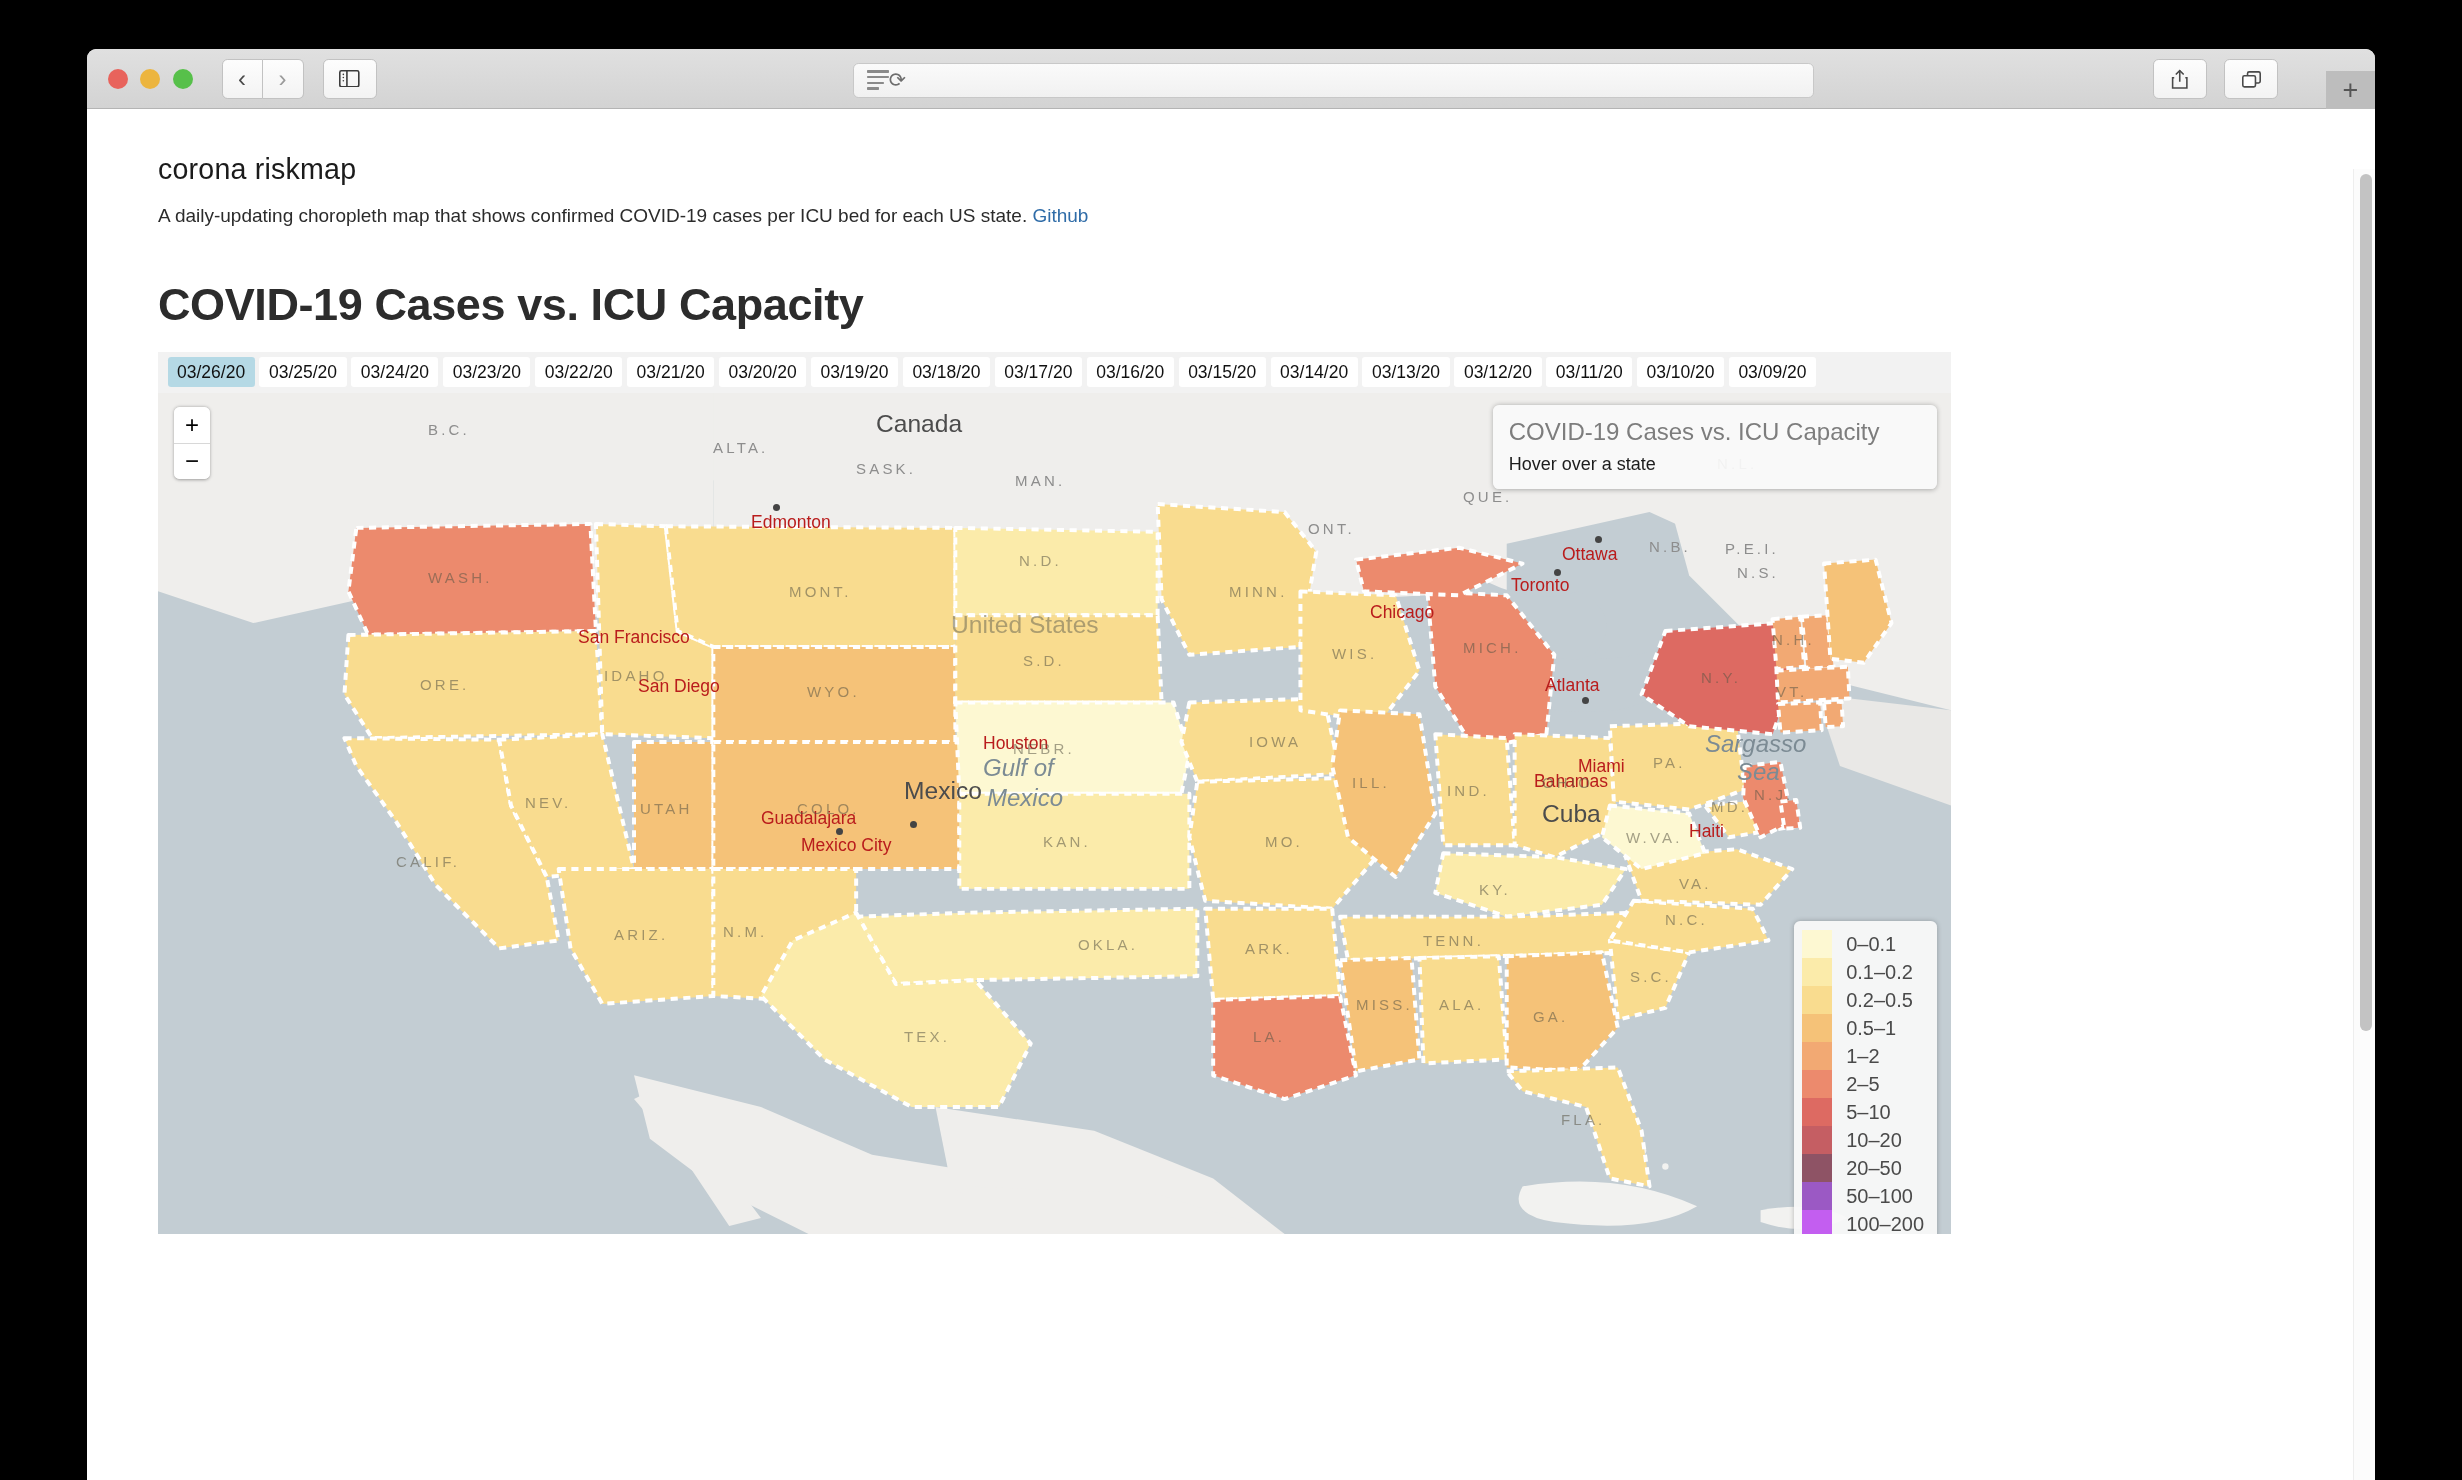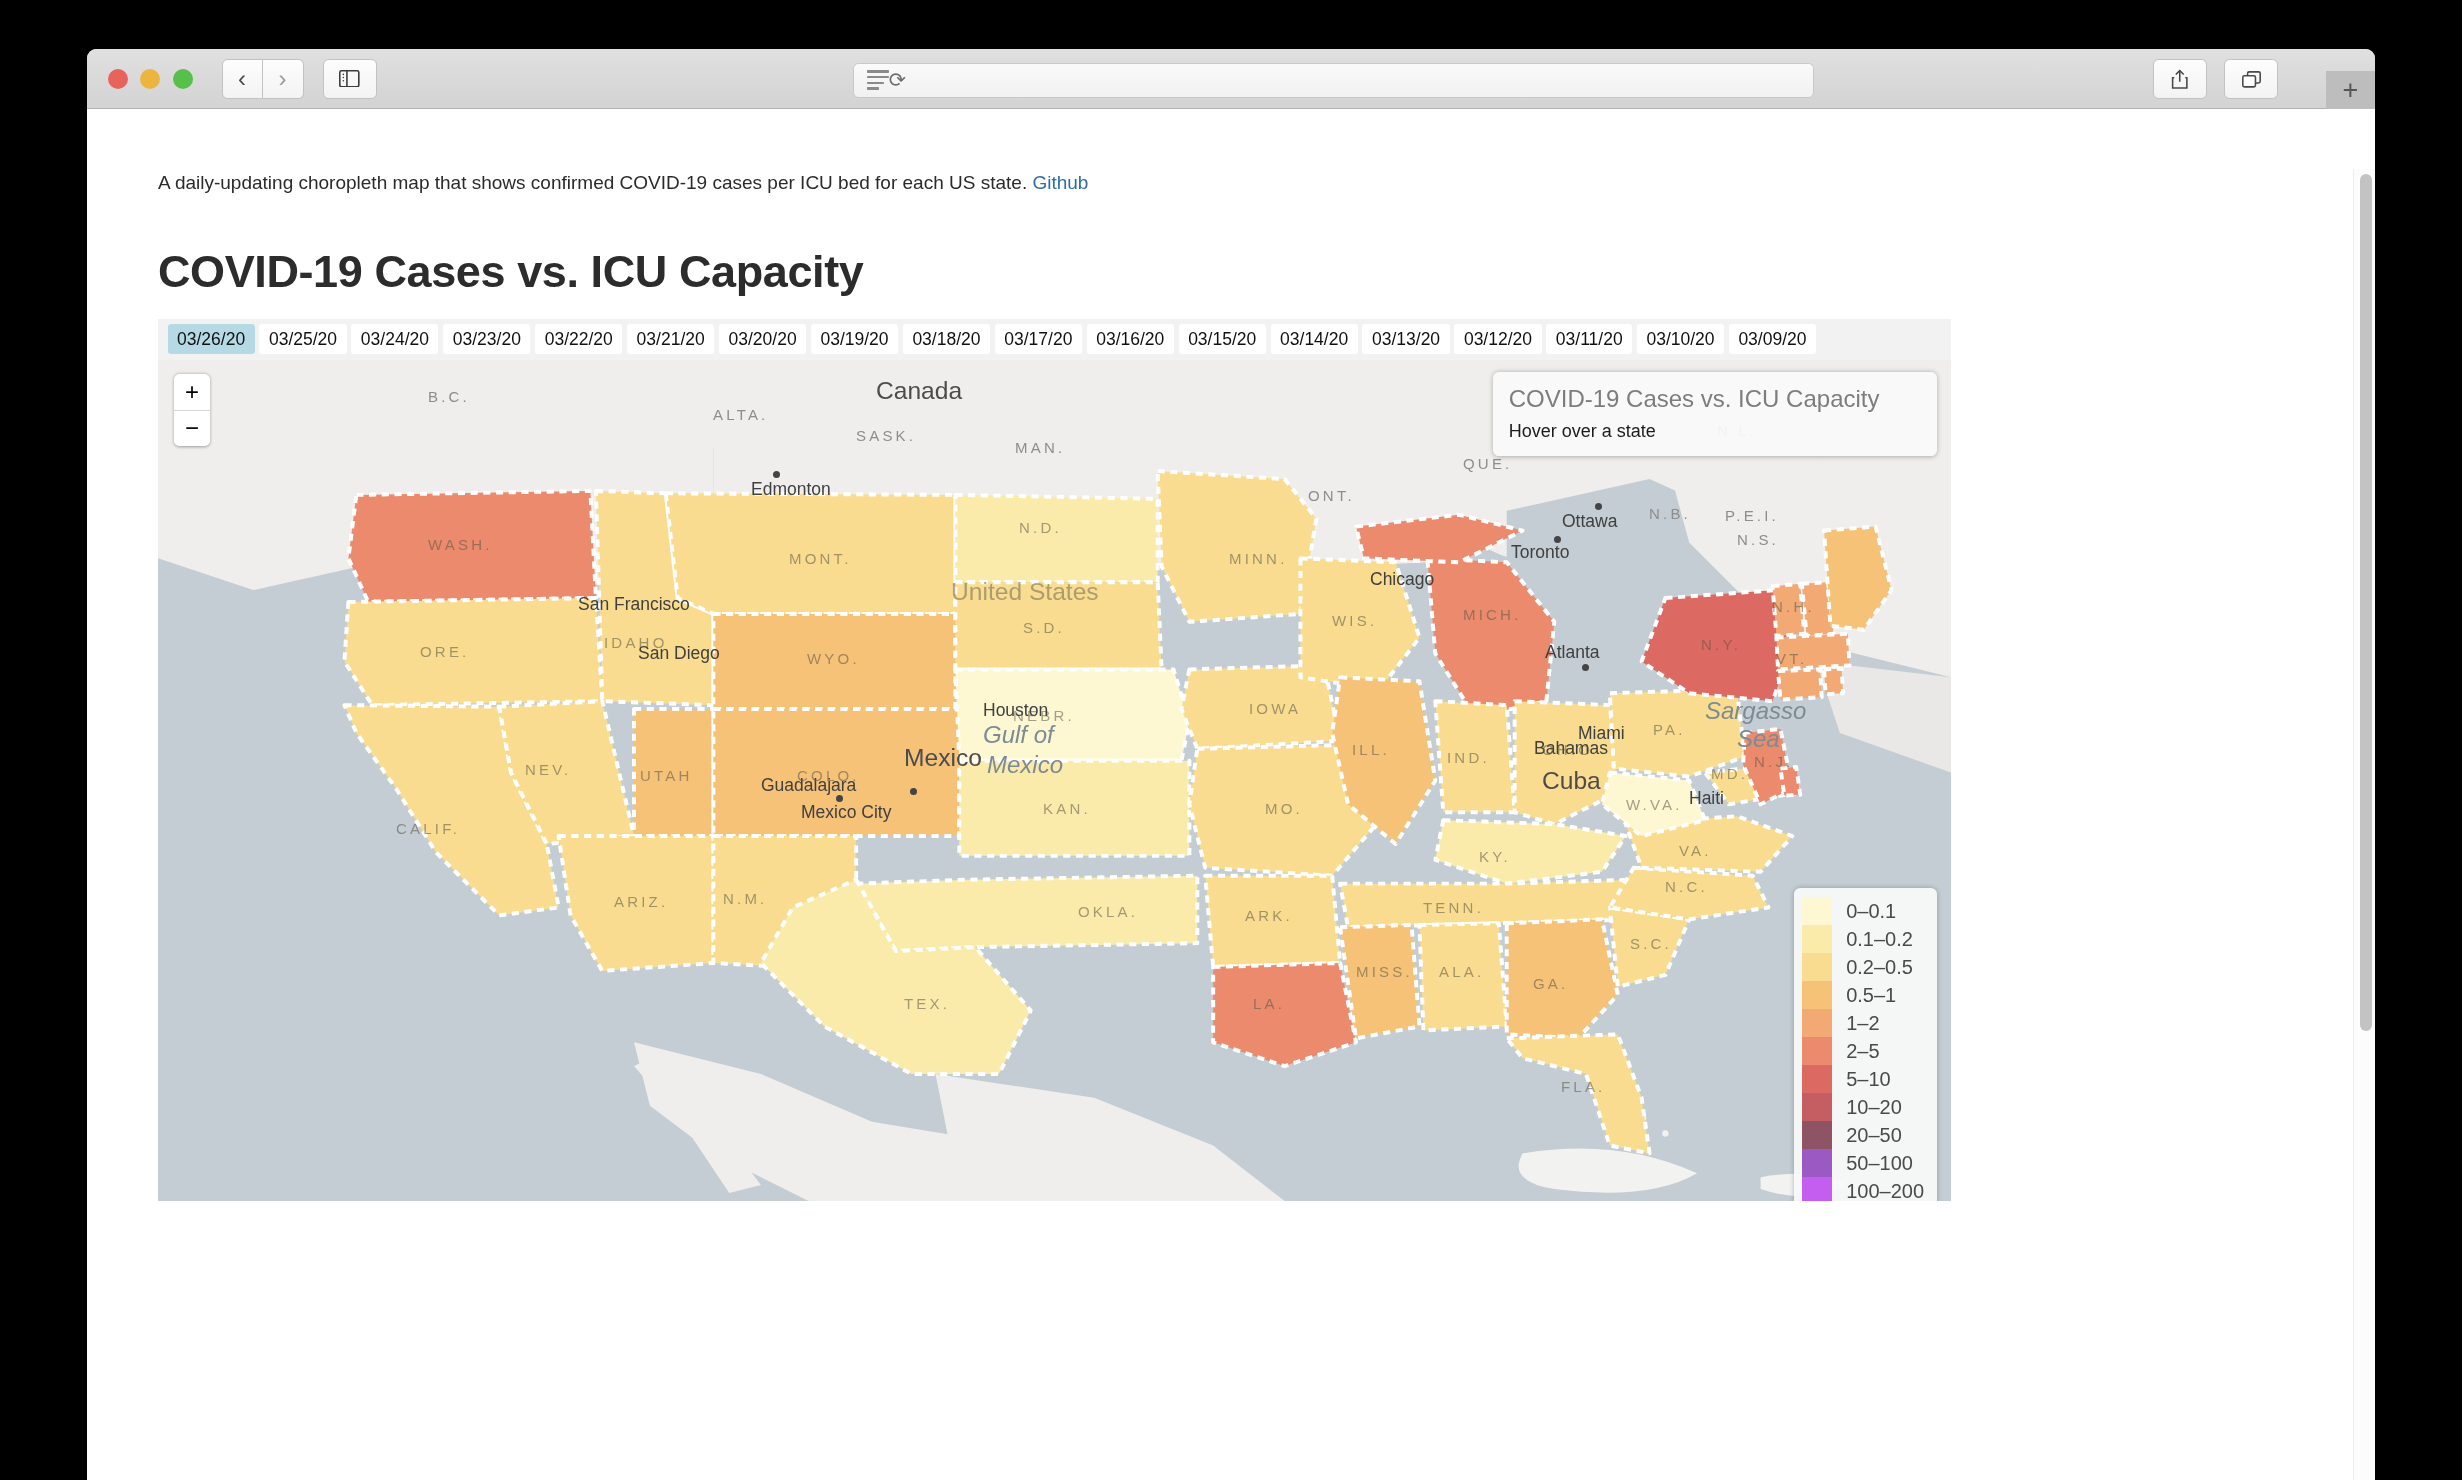--- a/index.html
+++ b/index.html
@@ -169,21 +169,21 @@
 
   
   .mlabel {
     position:absolute; white-space:nowrap;
     font-family: "Liberation Sans", sans-serif;
     pointer-events:none;
   }
   .lbl-state { font-size: 15px; letter-spacing: 3.2px; color: rgba(90,85,70,.55); }
   .lbl-country { font-size: 24.6px; color: #4c4c4c; }
   .lbl-country-us { font-size: 24.6px; color: rgba(120,115,90,.6); }
-  .lbl-city { font-size: 17.5px; color: #404040; }
+  .lbl-city { font-size: 17.5px; color: #b91c1c; }
   .lbl-water { font-size: 24px; font-style: italic; color: #7c8b94; }
   .lbl-prov { font-size: 15px; letter-spacing: 3.2px; color: #8d8d8d; }
   .citydot { position:absolute; width:7.1px; height:7.1px; border-radius:50%; background:#444; }
   svg.usmap { position:absolute; left:0; top:0; }
 
   
   .vscroll {
     position:absolute; right: 0; top: 60px;
     width: 22px; bottom: 0; background:#fcfcfc;
     border-left: 0.8px solid #eee;
@@ -252,20 +252,21 @@
     </div>
 
     <div class="plus-tab">
       <span>+</span>
     </div>
   </div>
 
   <div class="page">
     <div class="content">
 
+      <h1 class="site-title">corona riskmap</h1>
 
       <p class="site-desc">
         <span>A daily-updating choropleth map that shows confirmed COVID-19 cases per ICU bed for each US state.</span>
         <a href="#">Github</a>
       </p>
 
       <h2 class="map-title">COVID-19 Cases vs. ICU Capacity</h2>
 
       <div class="tabs">
         <span class="tab active">03/26/20</span>

